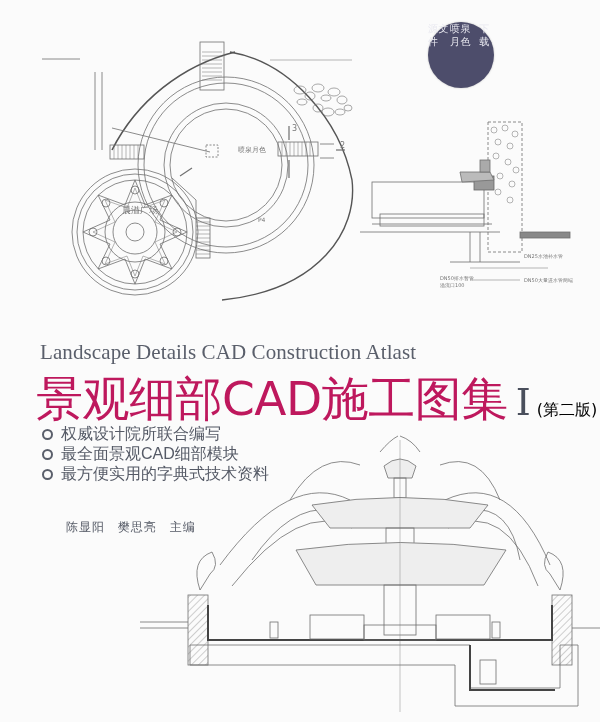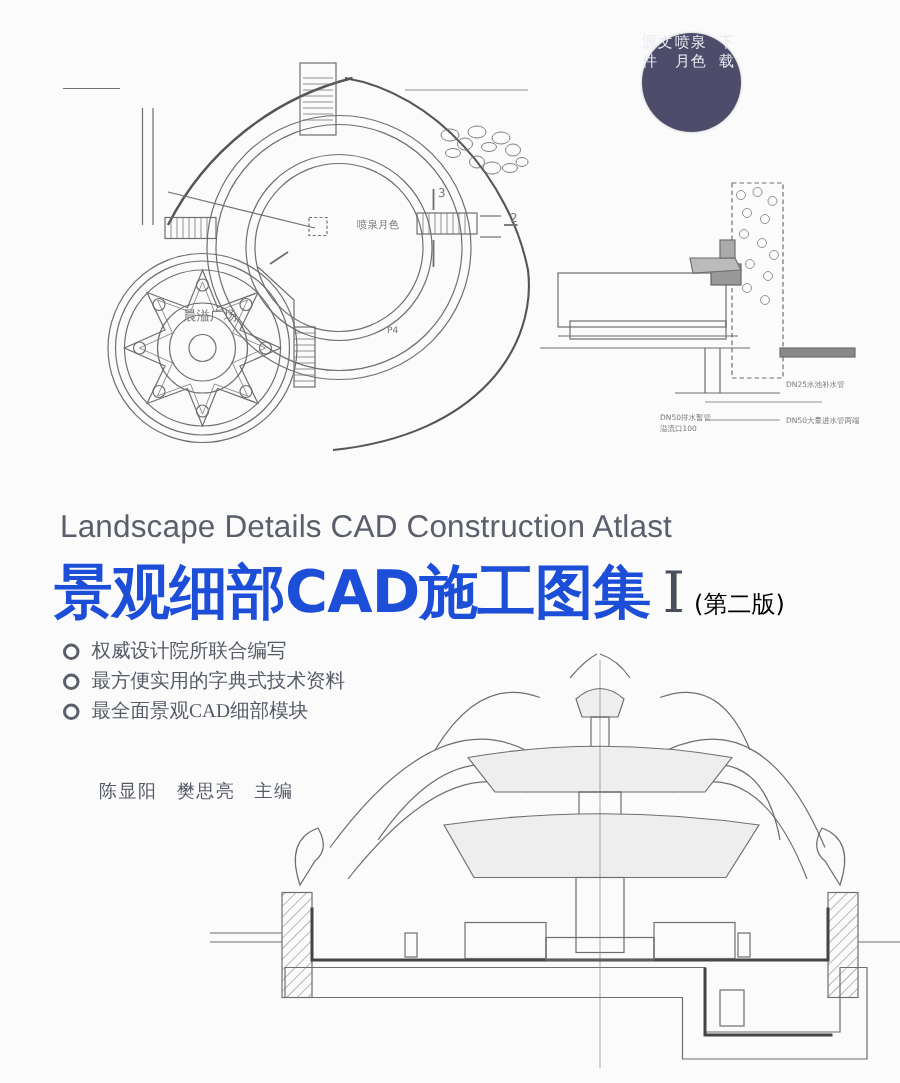--- a/index.html
+++ b/index.html
@@ -17,48 +17,48 @@
       background: #4d4d6b;
       color: #e9e9f0;
       display: flex; flex-direction: row; align-items: flex-start; justify-content: center;
       font-family: "DejaVu Sans", sans-serif;
       font-size: 10px; line-height: 13px;
       box-shadow: 0 0 2px rgba(0,0,0,0.25);
     }
     .badge span { display: block; letter-spacing: 0.5px; }
     .title-en {
       position: absolute; left: 40px; top: 340px;
-      font-family: Liberation Sans, sans-serif;
+      font-family: Liberation Serif, serif;
       font-size: 21px; color: #5a5f6b; letter-spacing: 0.1px;
       white-space: nowrap;
     }
     .title-cn {
       position: absolute; left: 36px; top: 368px;
       display: flex; align-items: baseline; white-space: nowrap;
     }
     .title-cn .main {
       font-family: "DejaVu Sans", sans-serif;
-      font-size: 39px; font-weight: bold; color: #1d4ed8; letter-spacing: -0.5px;
+      font-size: 47px; font-weight: normal; color: #be185d; letter-spacing: -0.5px;
     }
     .title-cn .vol {
       font-family: "DejaVu Serif", serif;
       font-size: 38px; color: #4a4f5c; margin-left: 8px;
     }
     .title-cn .edition {
       font-family: "DejaVu Sans", sans-serif;
       font-size: 16px; color: #000000; margin-left: 6px;
     }
     .bullets {
       position: absolute; left: 42px; top: 424px;
       list-style: none; margin: 0; padding: 0;
     }
     .bullets li {
       display: flex; align-items: center; height: 20px;
-      font-family: Liberation Serif, serif;
-      font-size: 13px; color: #555a66;
+      font-family: Liberation Sans, sans-serif;
+      font-size: 16px; color: #555a66;
     }
     .bullets .ring {
       width: 7px; height: 7px; border: 2px solid #5a5f6b; border-radius: 50%;
       margin-right: 8px; box-sizing: content-box;
     }
     .authors {
       position: absolute; left: 66px; top: 486px;
       font-family: "DejaVu Sans", sans-serif;
       font-size: 12px; color: #555a66; letter-spacing: 1px; white-space: nowrap; margin-top: 33px;
     }
@@ -292,25 +292,25 @@
     <span class="edition">(第二版)</span>
   </div>
 
   <ul class="bullets">
     <li>
       <span class="ring"></span>
       <span>权威设计院所联合编写</span>
     </li>
     <li>
       <span class="ring"></span>
-      <span>最方便实用的字典式技术资料</span>
+      <span>最全面景观CAD细部模块</span>
     </li>
     <li>
       <span class="ring"></span>
-      <span>最全面景观CAD细部模块</span>
+      <span>最方便实用的字典式技术资料</span>
     </li>
   </ul>
 
   <div class="authors">
     <span>陈显阳</span>
     <span>樊思亮</span>
     <span>主编</span>
   </div>
 </div>
 

